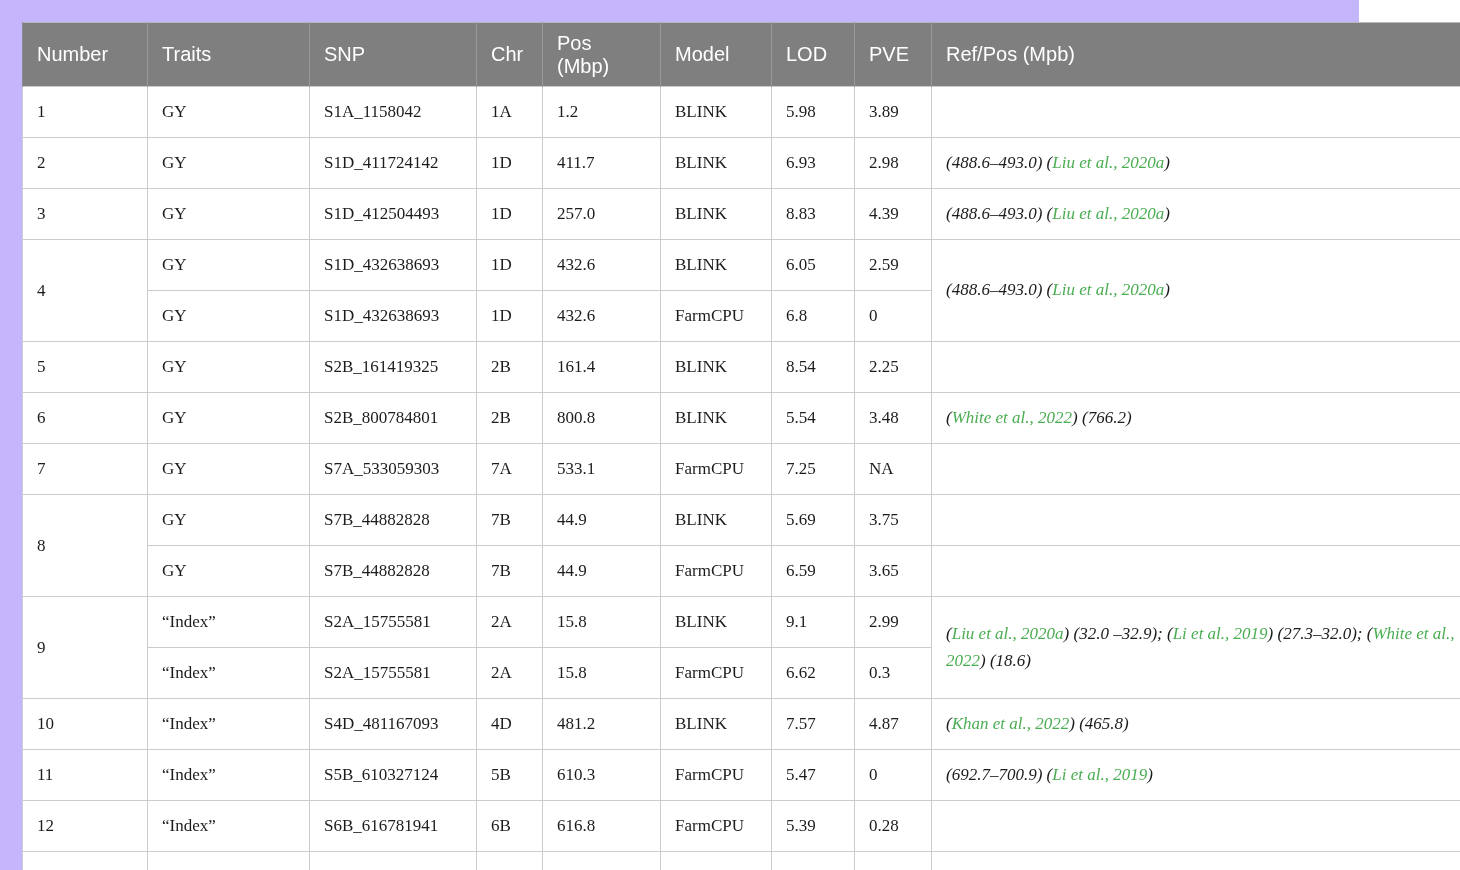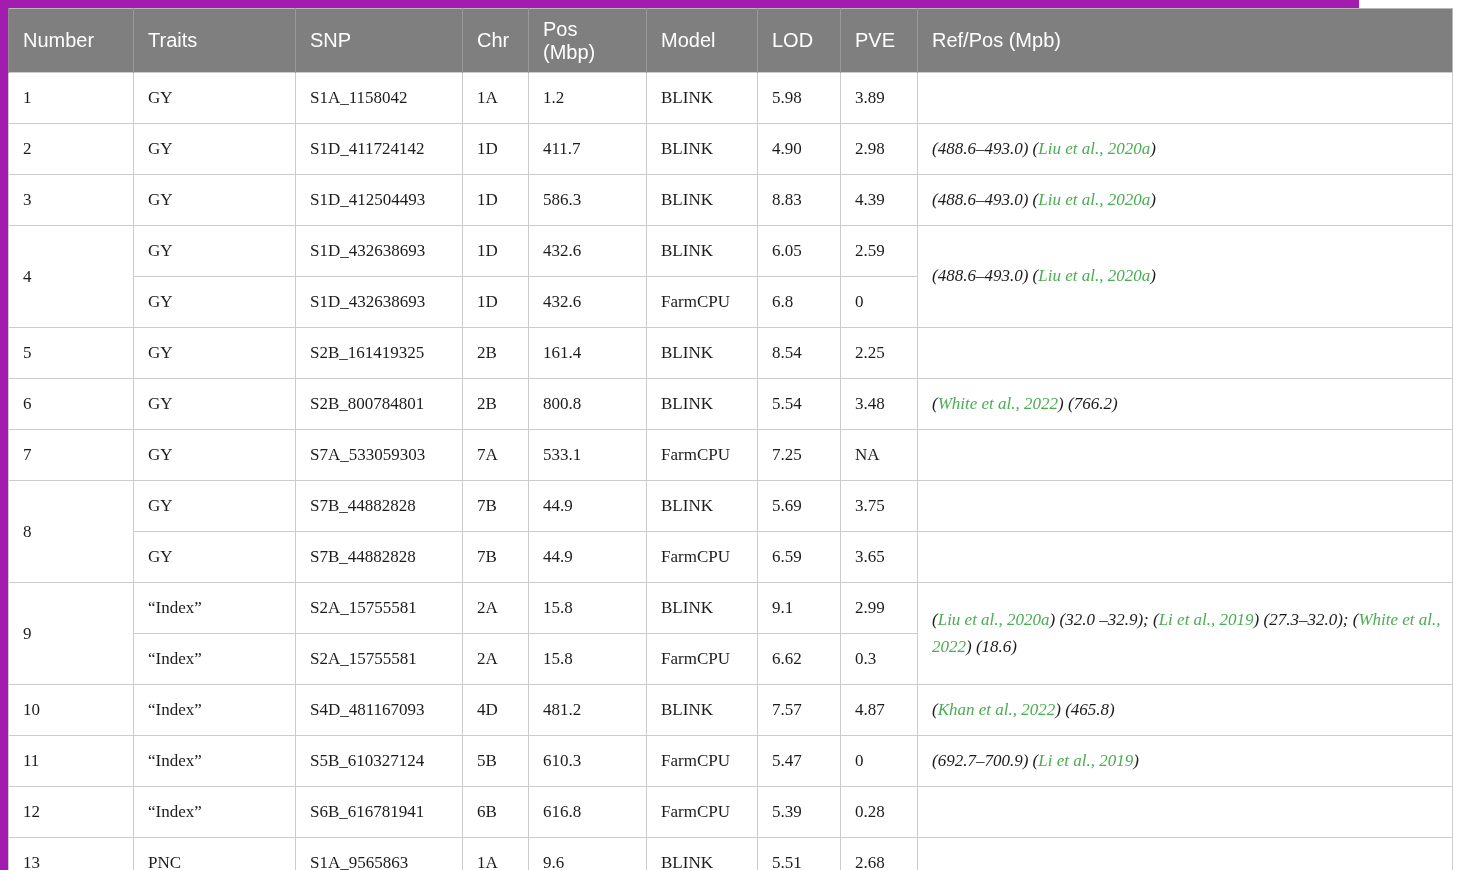--- a/index.html
+++ b/index.html
@@ -1,16 +1,16 @@
 <!DOCTYPE html>
 <html><head>
 <meta charset="utf-8">
 <style>
   html,body{margin:0;padding:0;background:#ffffff;}
-  .page{width:1359px;height:870px;box-sizing:border-box;padding:8px;background:#a21caf;}
+  .page{width:1359px;height:870px;box-sizing:border-box;padding:22px;background:#c4b5fd;}
   table{border-collapse:collapse;table-layout:fixed;width:1444px;border:1px solid #b9b9b9;
         font-family:"Liberation Serif", serif;color:#1c1c1c;}
   thead th{background:#7f7f7f;color:#ffffff;font-family:"Liberation Sans", sans-serif;
            font-weight:400;font-size:20px;text-align:left;vertical-align:middle;
            padding:8px 8px 8px 14px;height:64px;border-left:1px solid #999999;box-sizing:border-box;}
   thead th:first-child{border-left:1px solid #8a8a8a;}
   .th-inner{display:inline-block;}
   .th-pos{max-width:60px;}
   tbody td{border:1px solid #cccccc;font-size:17px;padding:4px 10px 4px 14px;
            height:51px;box-sizing:border-box;vertical-align:middle;background:#ffffff;
@@ -59,30 +59,30 @@
           <td data-name="cell-pve">3.89</td>
           <td data-name="cell-ref" rowspan="1"></td>
         </tr>
         <tr data-name="table-row">
           <td data-name="cell-number" rowspan="1">2</td>
           <td data-name="cell-traits">GY</td>
           <td data-name="cell-snp">S1D_411724142</td>
           <td data-name="cell-chr">1D</td>
           <td data-name="cell-pos">411.7</td>
           <td data-name="cell-model">BLINK</td>
-          <td data-name="cell-lod">4.90</td>
+          <td data-name="cell-lod">6.93</td>
           <td data-name="cell-pve">2.98</td>
           <td data-name="cell-ref" rowspan="1"><span data-name="ref-text">(488.6–493.0) (</span><span data-name="citation-link" class="link">Liu et al., 2020a</span><span data-name="ref-text">)</span></td>
         </tr>
         <tr data-name="table-row">
           <td data-name="cell-number" rowspan="1">3</td>
           <td data-name="cell-traits">GY</td>
           <td data-name="cell-snp">S1D_412504493</td>
           <td data-name="cell-chr">1D</td>
-          <td data-name="cell-pos">586.3</td>
+          <td data-name="cell-pos">257.0</td>
           <td data-name="cell-model">BLINK</td>
           <td data-name="cell-lod">8.83</td>
           <td data-name="cell-pve">4.39</td>
           <td data-name="cell-ref" rowspan="1"><span data-name="ref-text">(488.6–493.0) (</span><span data-name="citation-link" class="link">Liu et al., 2020a</span><span data-name="ref-text">)</span></td>
         </tr>
         <tr data-name="table-row">
           <td data-name="cell-number" rowspan="2">4</td>
           <td data-name="cell-traits">GY</td>
           <td data-name="cell-snp">S1D_432638693</td>
           <td data-name="cell-chr">1D</td>

